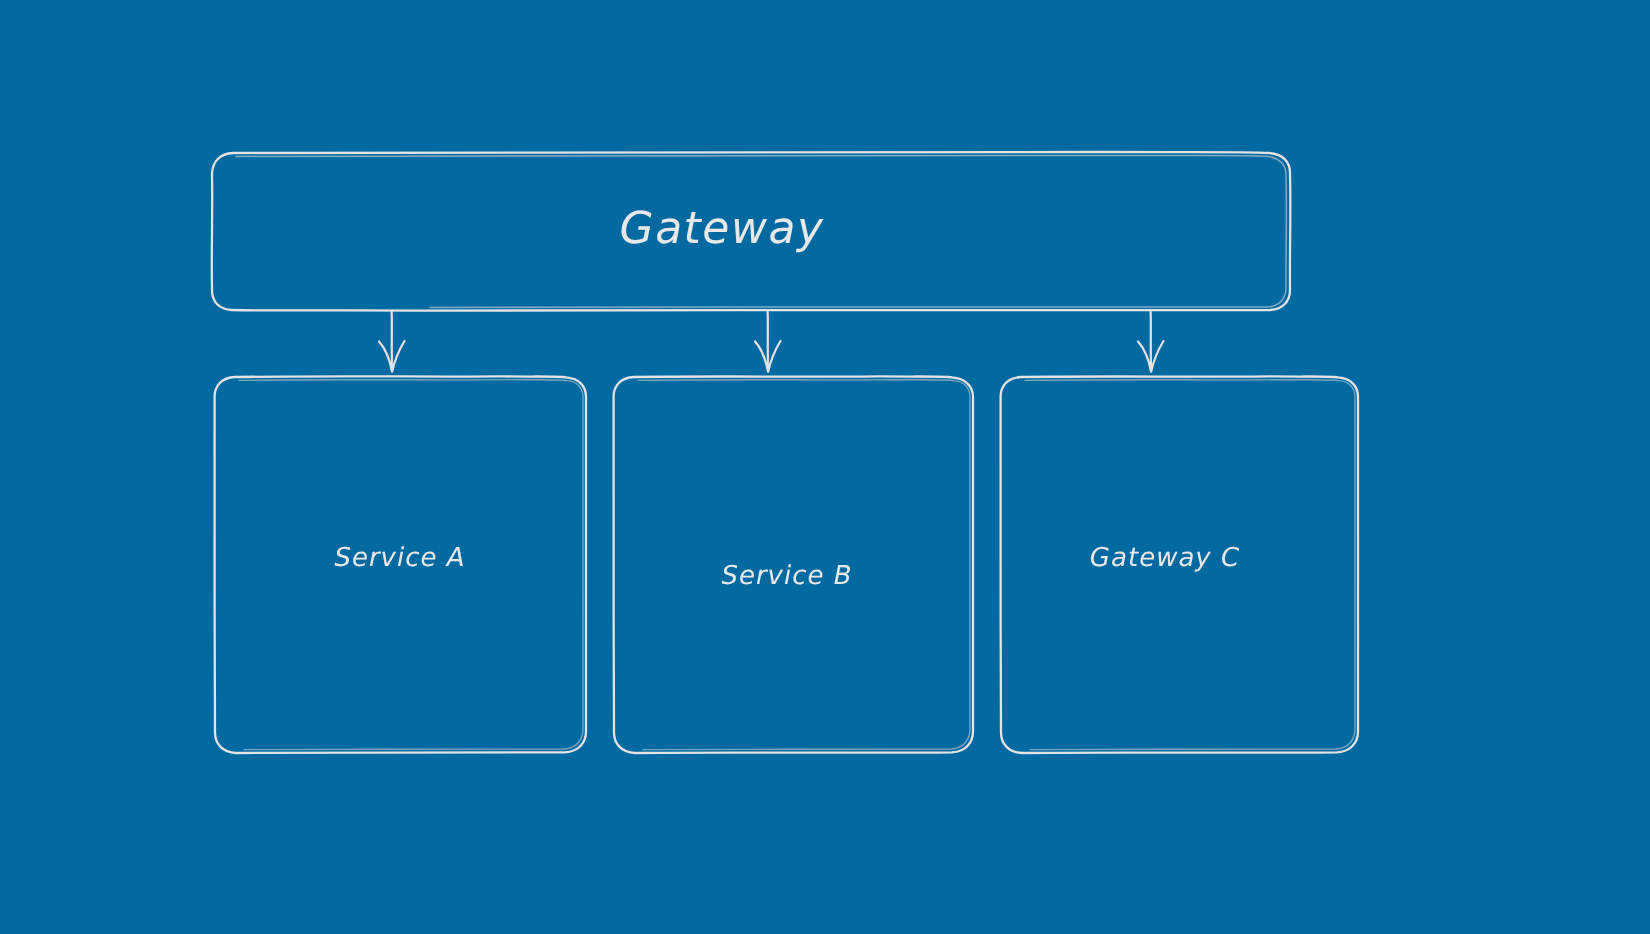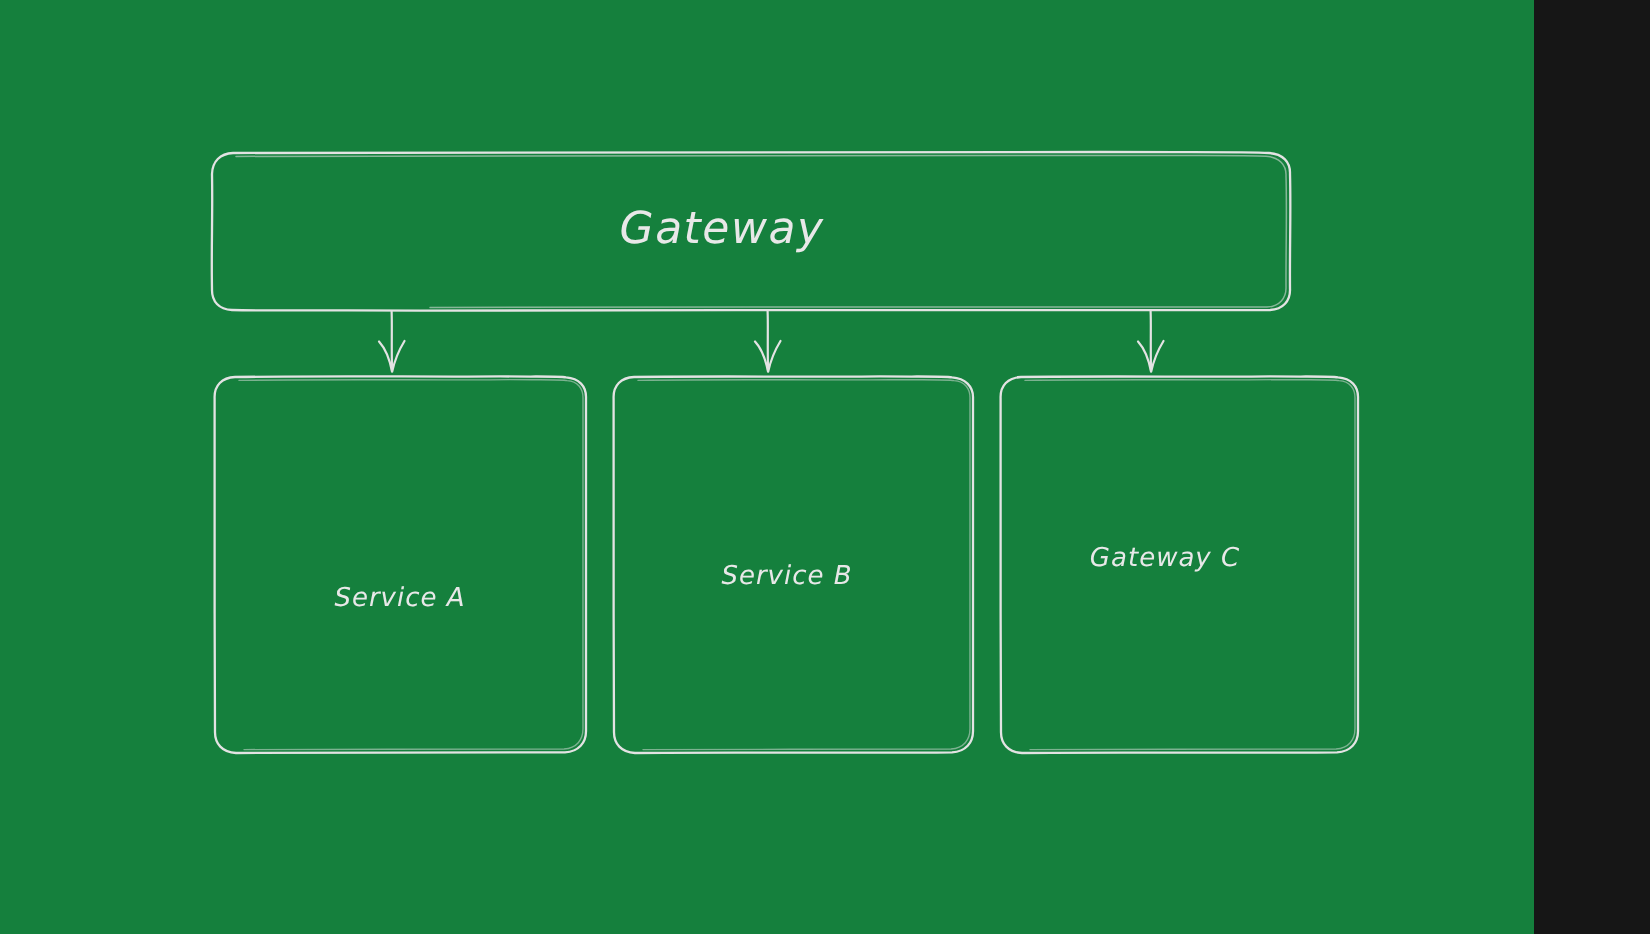--- a/index.html
+++ b/index.html
@@ -8,23 +8,23 @@
   }
   body {
     width: 1650px;
     height: 934px;
     background: #161616;
     font-family: "DejaVu Sans", sans-serif;
     overflow: hidden;
   }
   #canvas {
     position: relative;
-    width: 1534px;
+    width: 1650px;
     height: 934px;
-    background: #15803d;
+    background: #0369a1;
   }
   #sketch {
     position: absolute;
     left: 0;
     top: 0;
     width: 1650px;
     height: 934px;
   }
   .node-label {
     position: absolute;
@@ -143,19 +143,19 @@
         <path stroke-width="2.2" d="M 1150.6 311 C 1151.2 325 1150.4 340 1151 370"></path>
         <path stroke-width="2.2" d="M 1138 341.5 C 1143 347 1148 356 1151 371.5"></path>
         <path stroke-width="2.2" d="M 1163.5 341 C 1159.5 347.5 1154.5 356.5 1151.2 371.5"></path>
       </g>
 
     </g>
   </svg>
 
   <div class="node-label label-gateway" style="left:722px; top:228px;">Gateway</div>
 
-  <div class="node-label label-service" style="left:400px; top:558px;margin-top:40px;">Service A</div>
+  <div class="node-label label-service" style="left:400px; top:558px;">Service A</div>
 
   <div class="node-label label-service" style="left:787px; top:576px;">Service B</div>
 
   <div class="node-label label-service" style="left:1165px; top:558px;">Gateway C</div>
 
 </div>
 
 </body></html>

